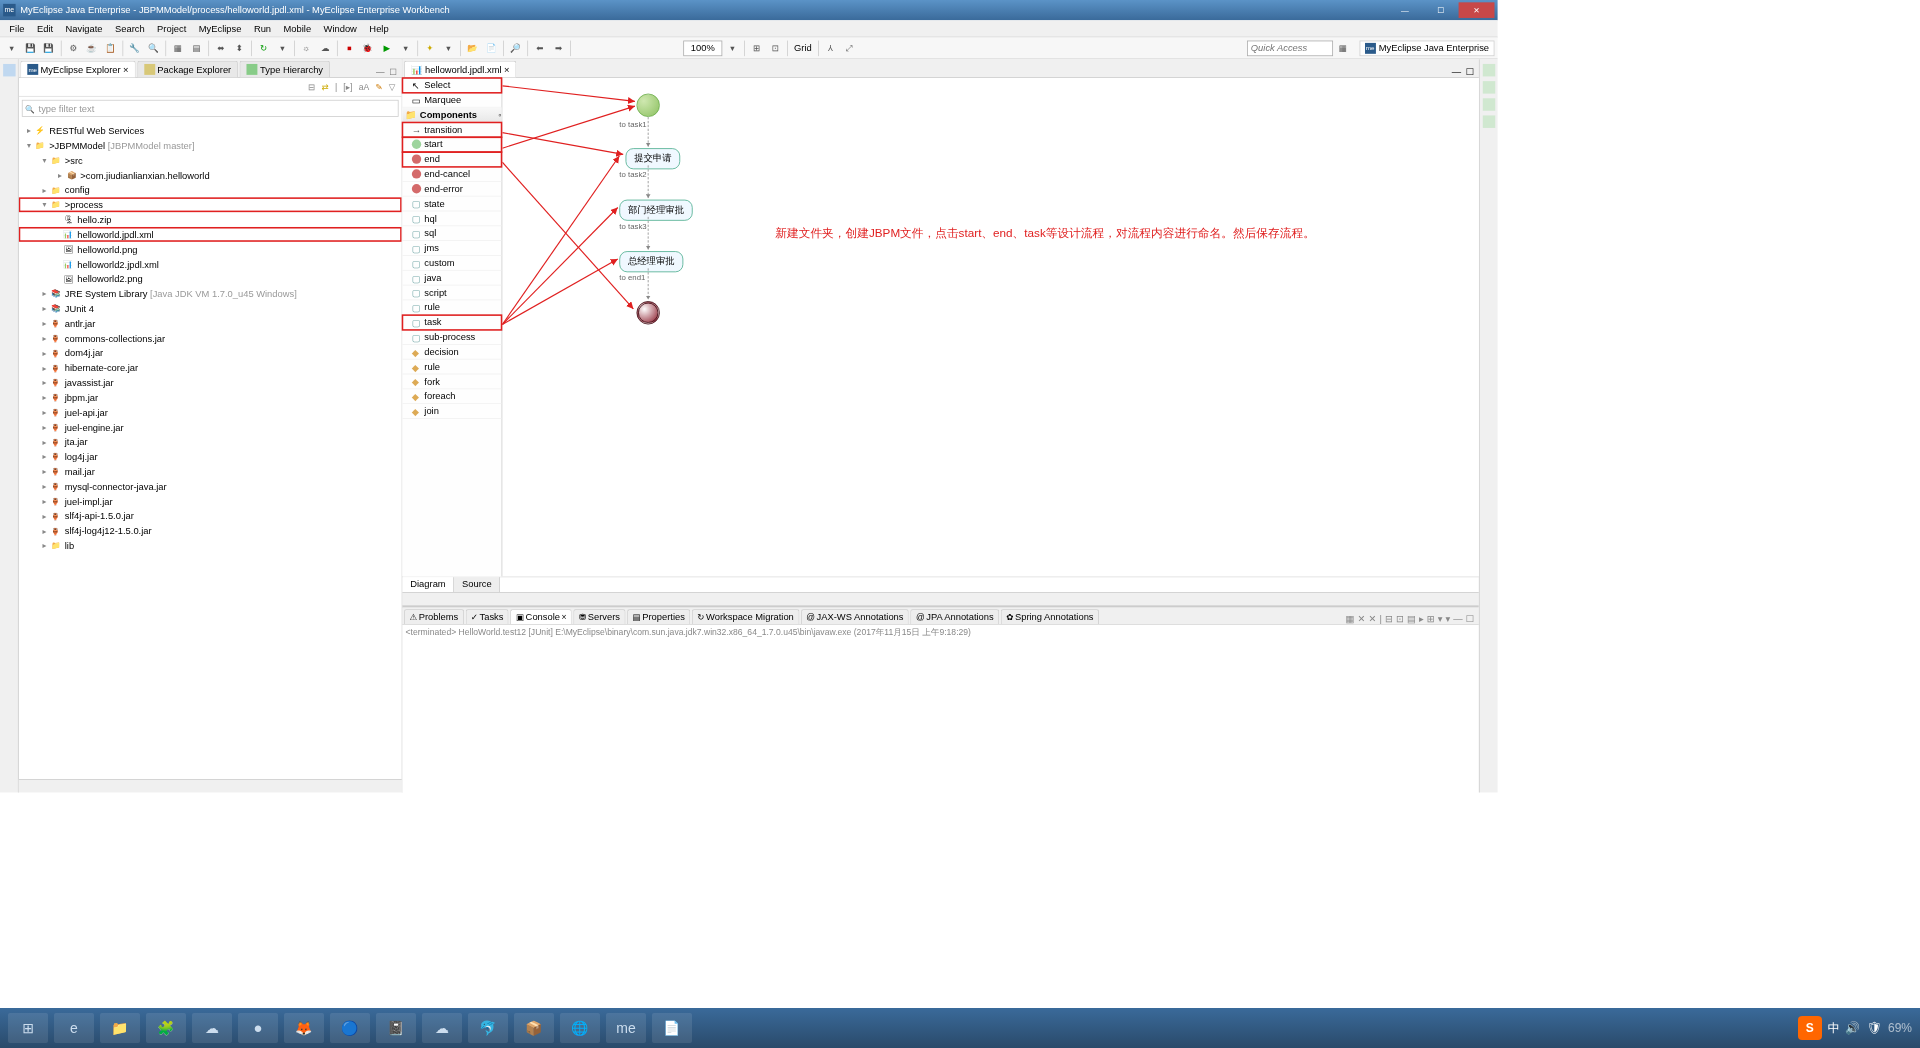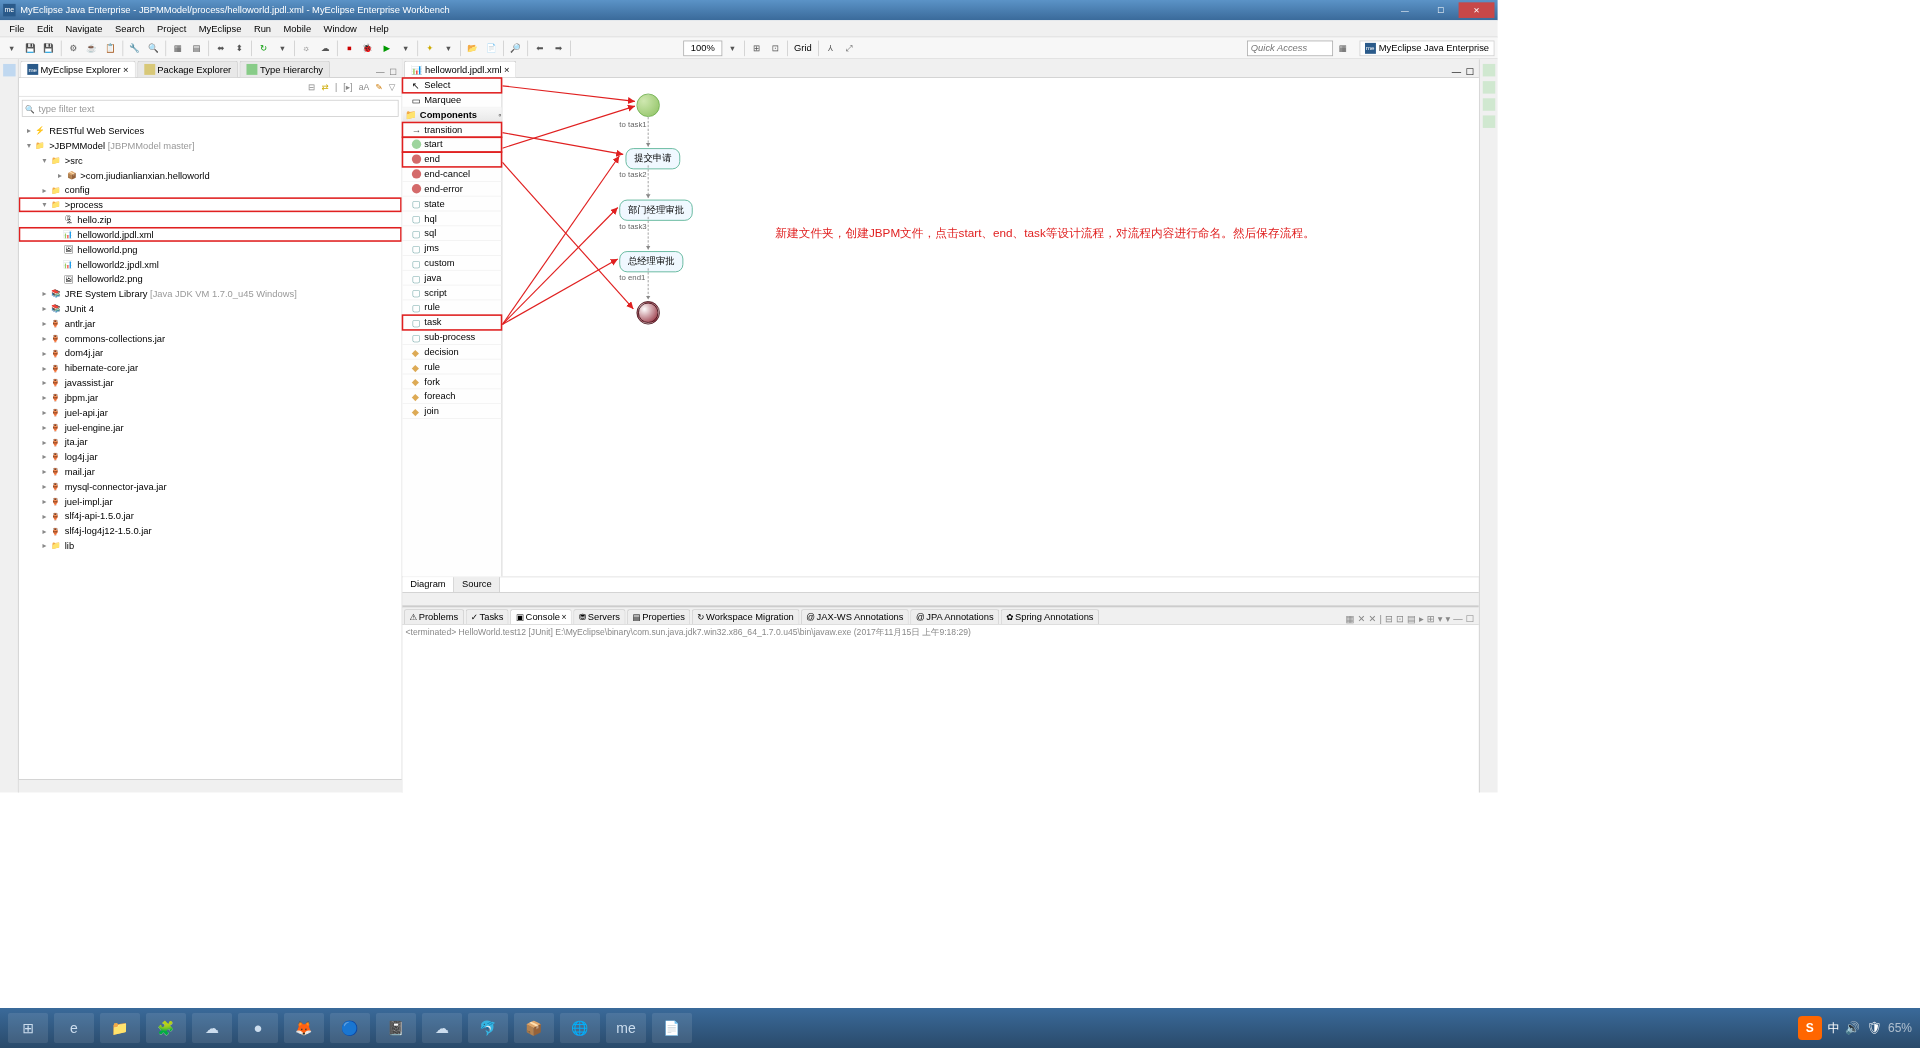--- a/index.html
+++ b/index.html
@@ -578,15 +578,15 @@
   <span class="tb">🐬</span>
   <span class="tb">📦</span>
   <span class="tb">🌐</span>
   <span class="tb">me</span>
   <span class="tb">📄</span>
   <div class="tray">
     <span class="sogou">S</span>
     <span>中</span>
     <span>🔊</span>
     <span>🛡</span>
-    <span style="opacity:.6">65%</span>
+    <span style="opacity:.6">69%</span>
   </div>
 </div>
 
 </body></html>

